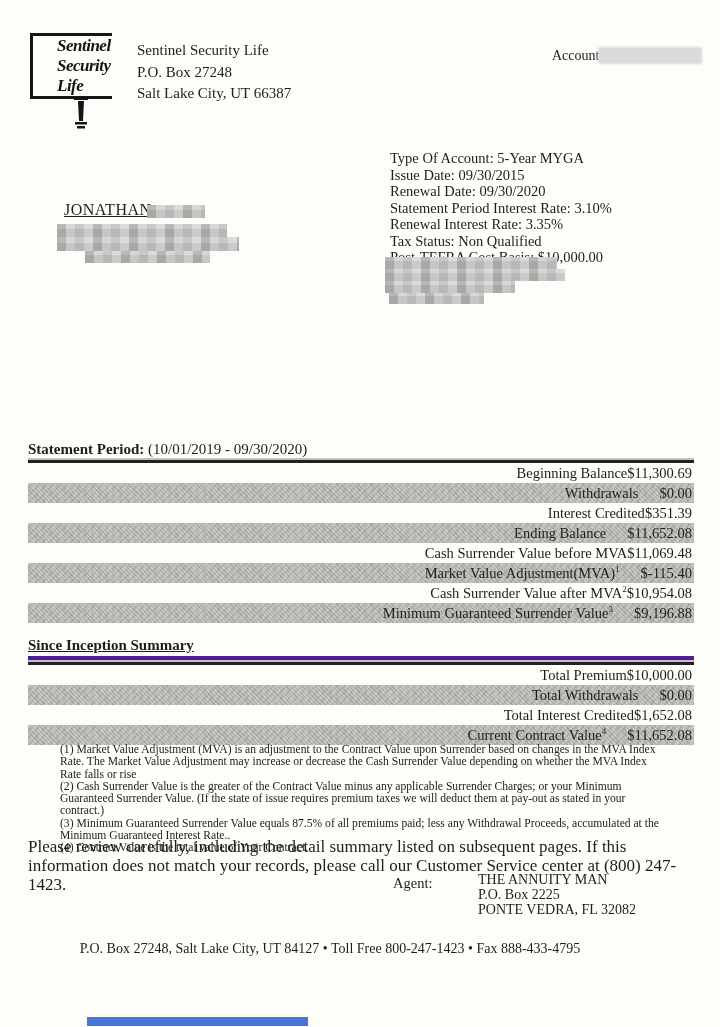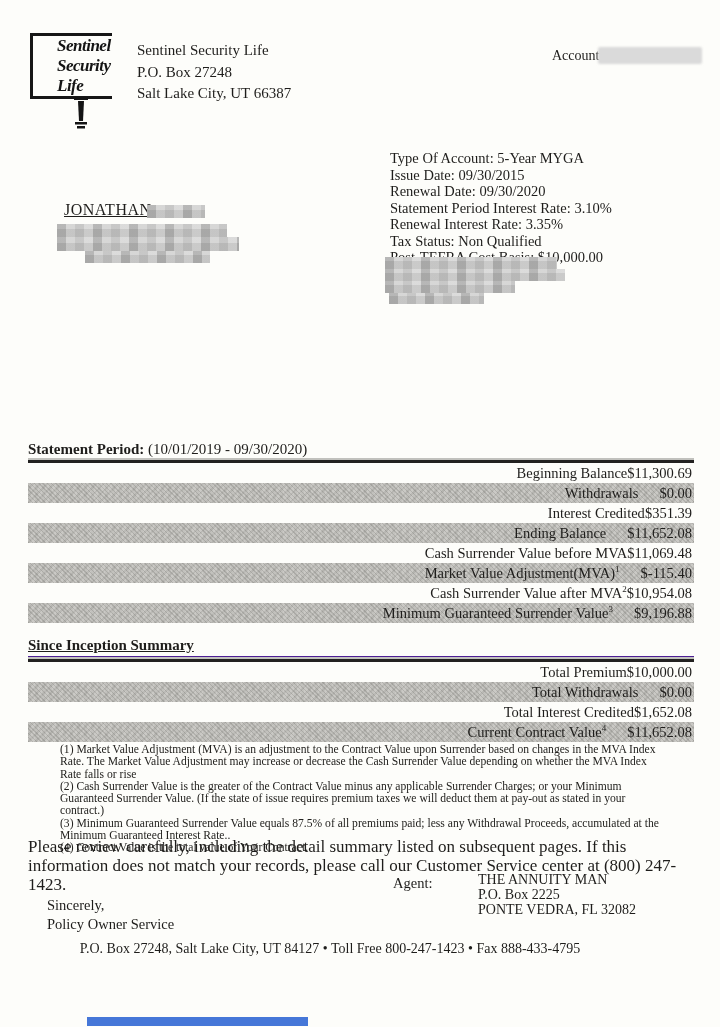--- a/index.html
+++ b/index.html
@@ -54,21 +54,21 @@
     font-size:14.5px;line-height:16.5px;white-space:nowrap;
   }
   
   .section{position:absolute;left:28px;width:666px;}
   .stmt-section{top:441px;}
   .incp-section{top:637px;}
   .section-heading{font-size:15px;line-height:17px;}
   .section-heading b{font-weight:bold;}
   .heading-underlined{
     font-weight:bold;text-decoration:underline;
-    border-bottom:1px solid #4c1d95;display:block;padding-bottom:2px;
+    border-bottom:4px solid #4c1d95;display:block;padding-bottom:2px;
   }
   .thick-rule{height:3px;background:#222120;margin-top:2px;box-shadow:0 -2px 0 rgba(120,120,115,0.45);}
   .trow{
     display:flex;justify-content:flex-end;align-items:center;
     height:20px;font-size:14.5px;padding:0 2px;box-sizing:border-box;
   }
   .trow .lbl{white-space:nowrap;}
   .trow .val{white-space:nowrap;}
   .trow sup{font-size:9px;}
   .shade{
@@ -218,22 +218,18 @@
     <div>(4) Contract Value is the total value of Your Contract.</div>
   </div>
 
   <div class="review">Please review carefully, including the detail summary listed on subsequent pages. If this information does not match your records, please call our Customer Service center at (800) 247-1423.</div>
   <div class="agent-label">Agent:</div>
   <div class="agent-block">
     <div>THE ANNUITY MAN</div>
     <div>P.O. Box 2225</div>
     <div>PONTE VEDRA, FL 32082</div>
   </div>
-  <div class="signoff">
-    <div>Sincerely,</div>
-    <div>Policy Owner Service</div>
-  </div>
 
   <div class="footer-line">P.O. Box 27248, Salt Lake City, UT 84127 • Toll Free 800-247-1423 • Fax 888-433-4795</div>
 
   <div class="highlight-bar"></div>
 
 </div>
 
 </body></html>

